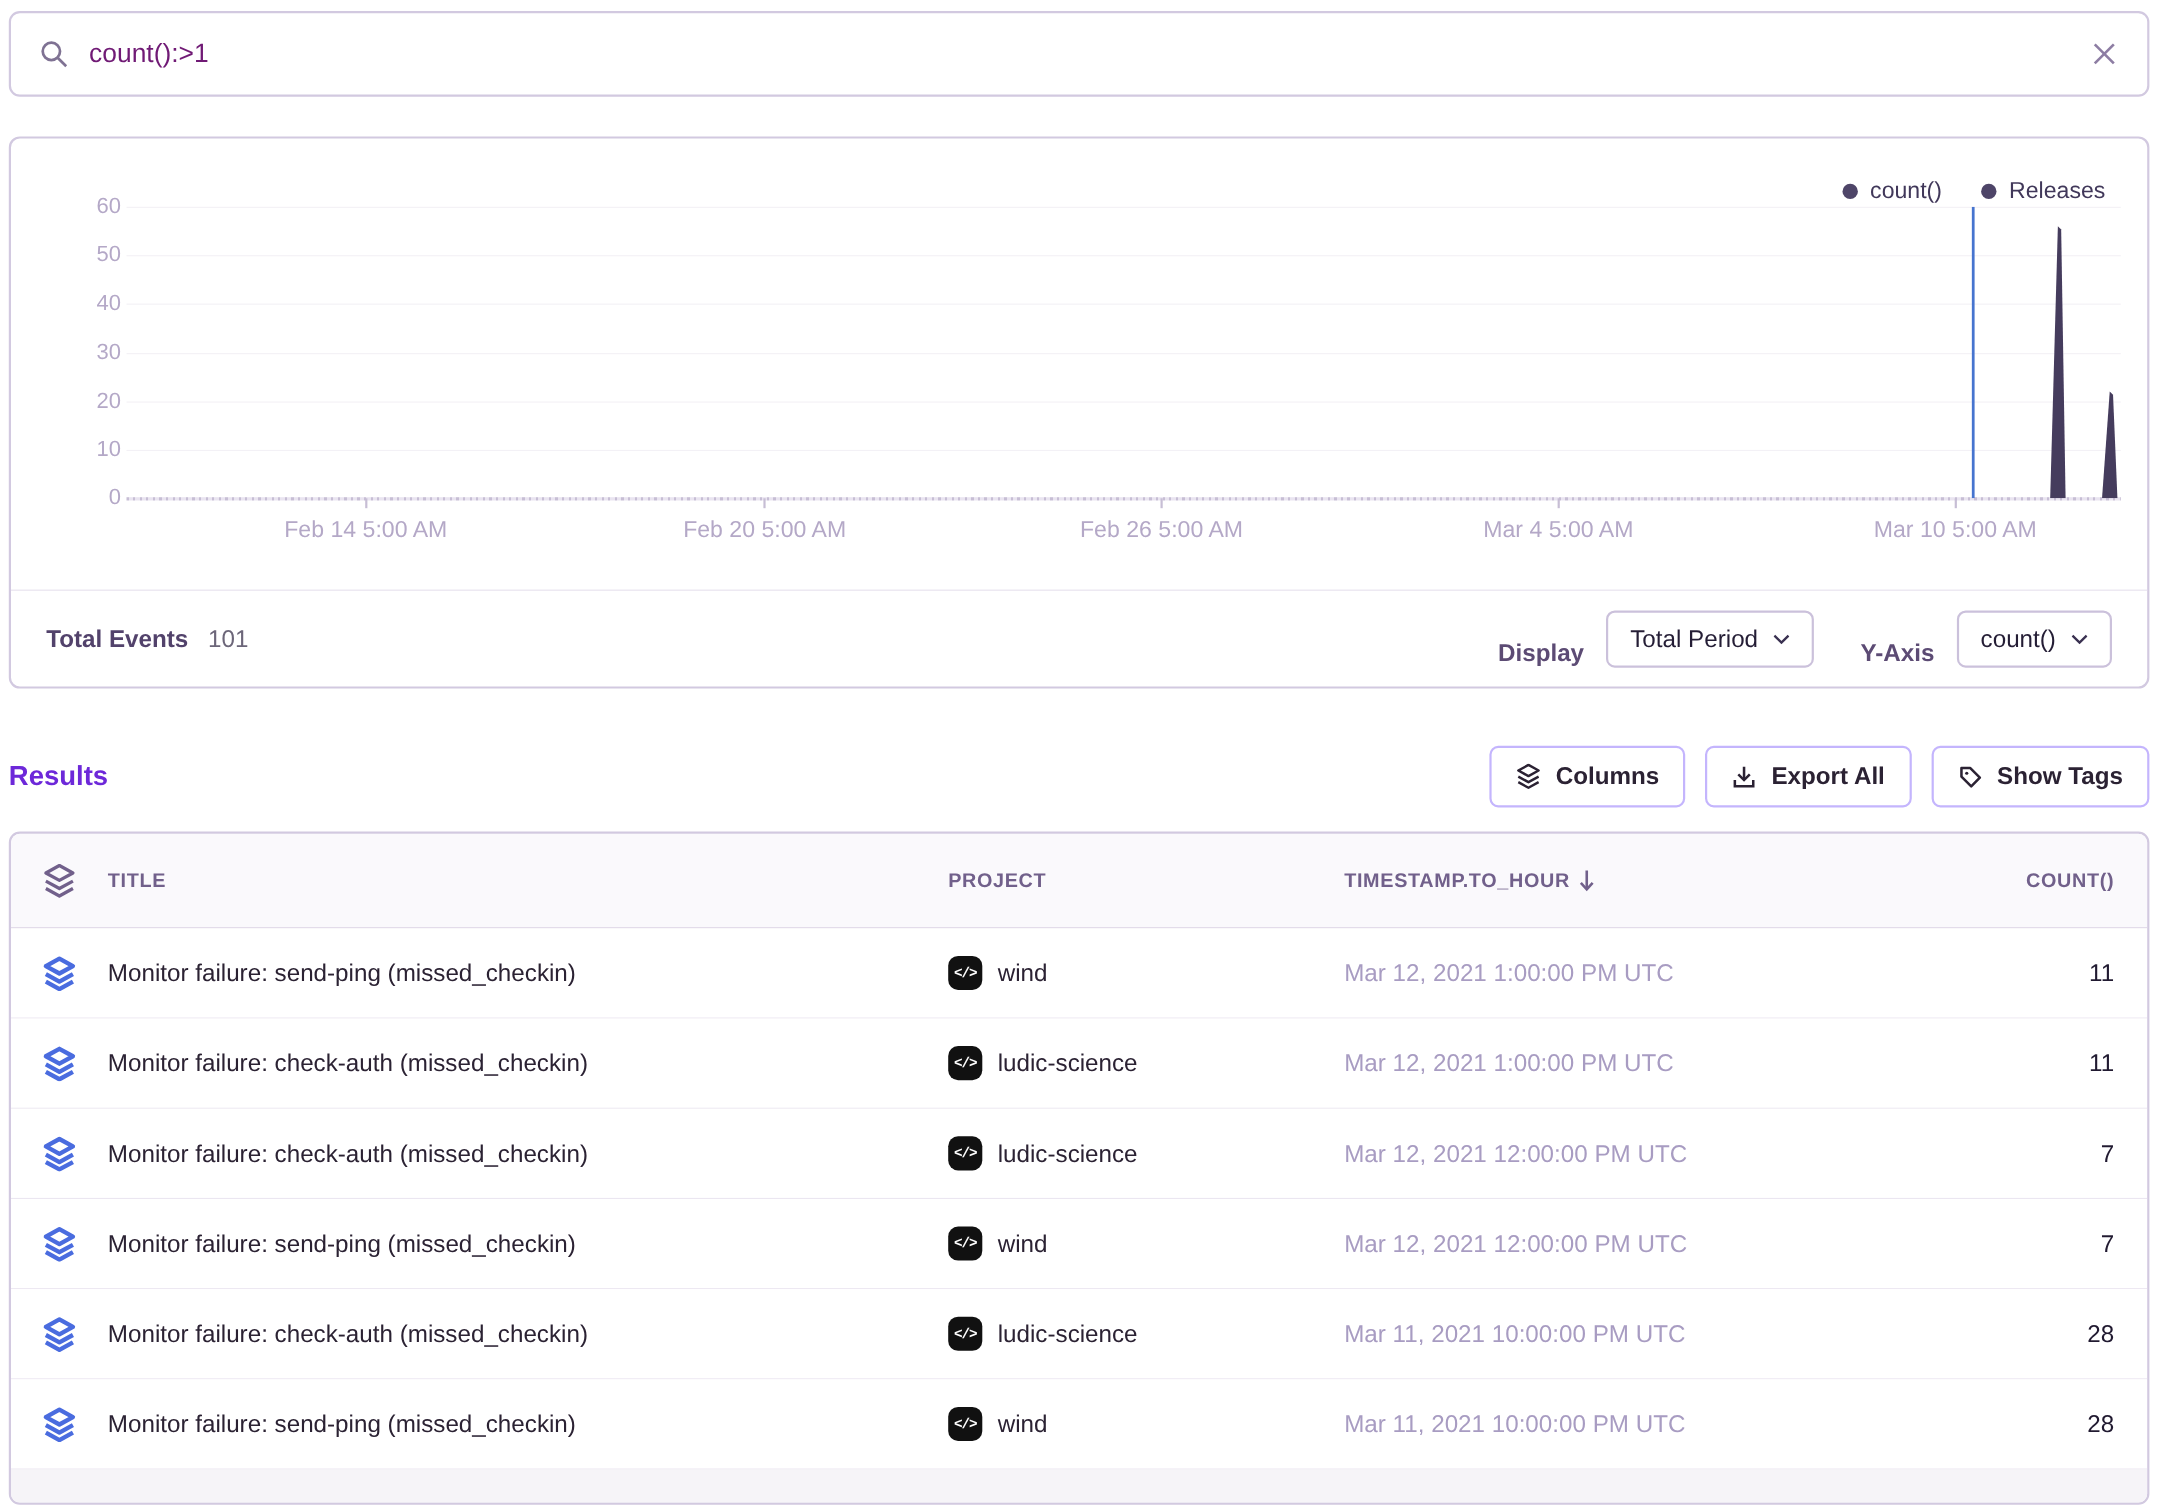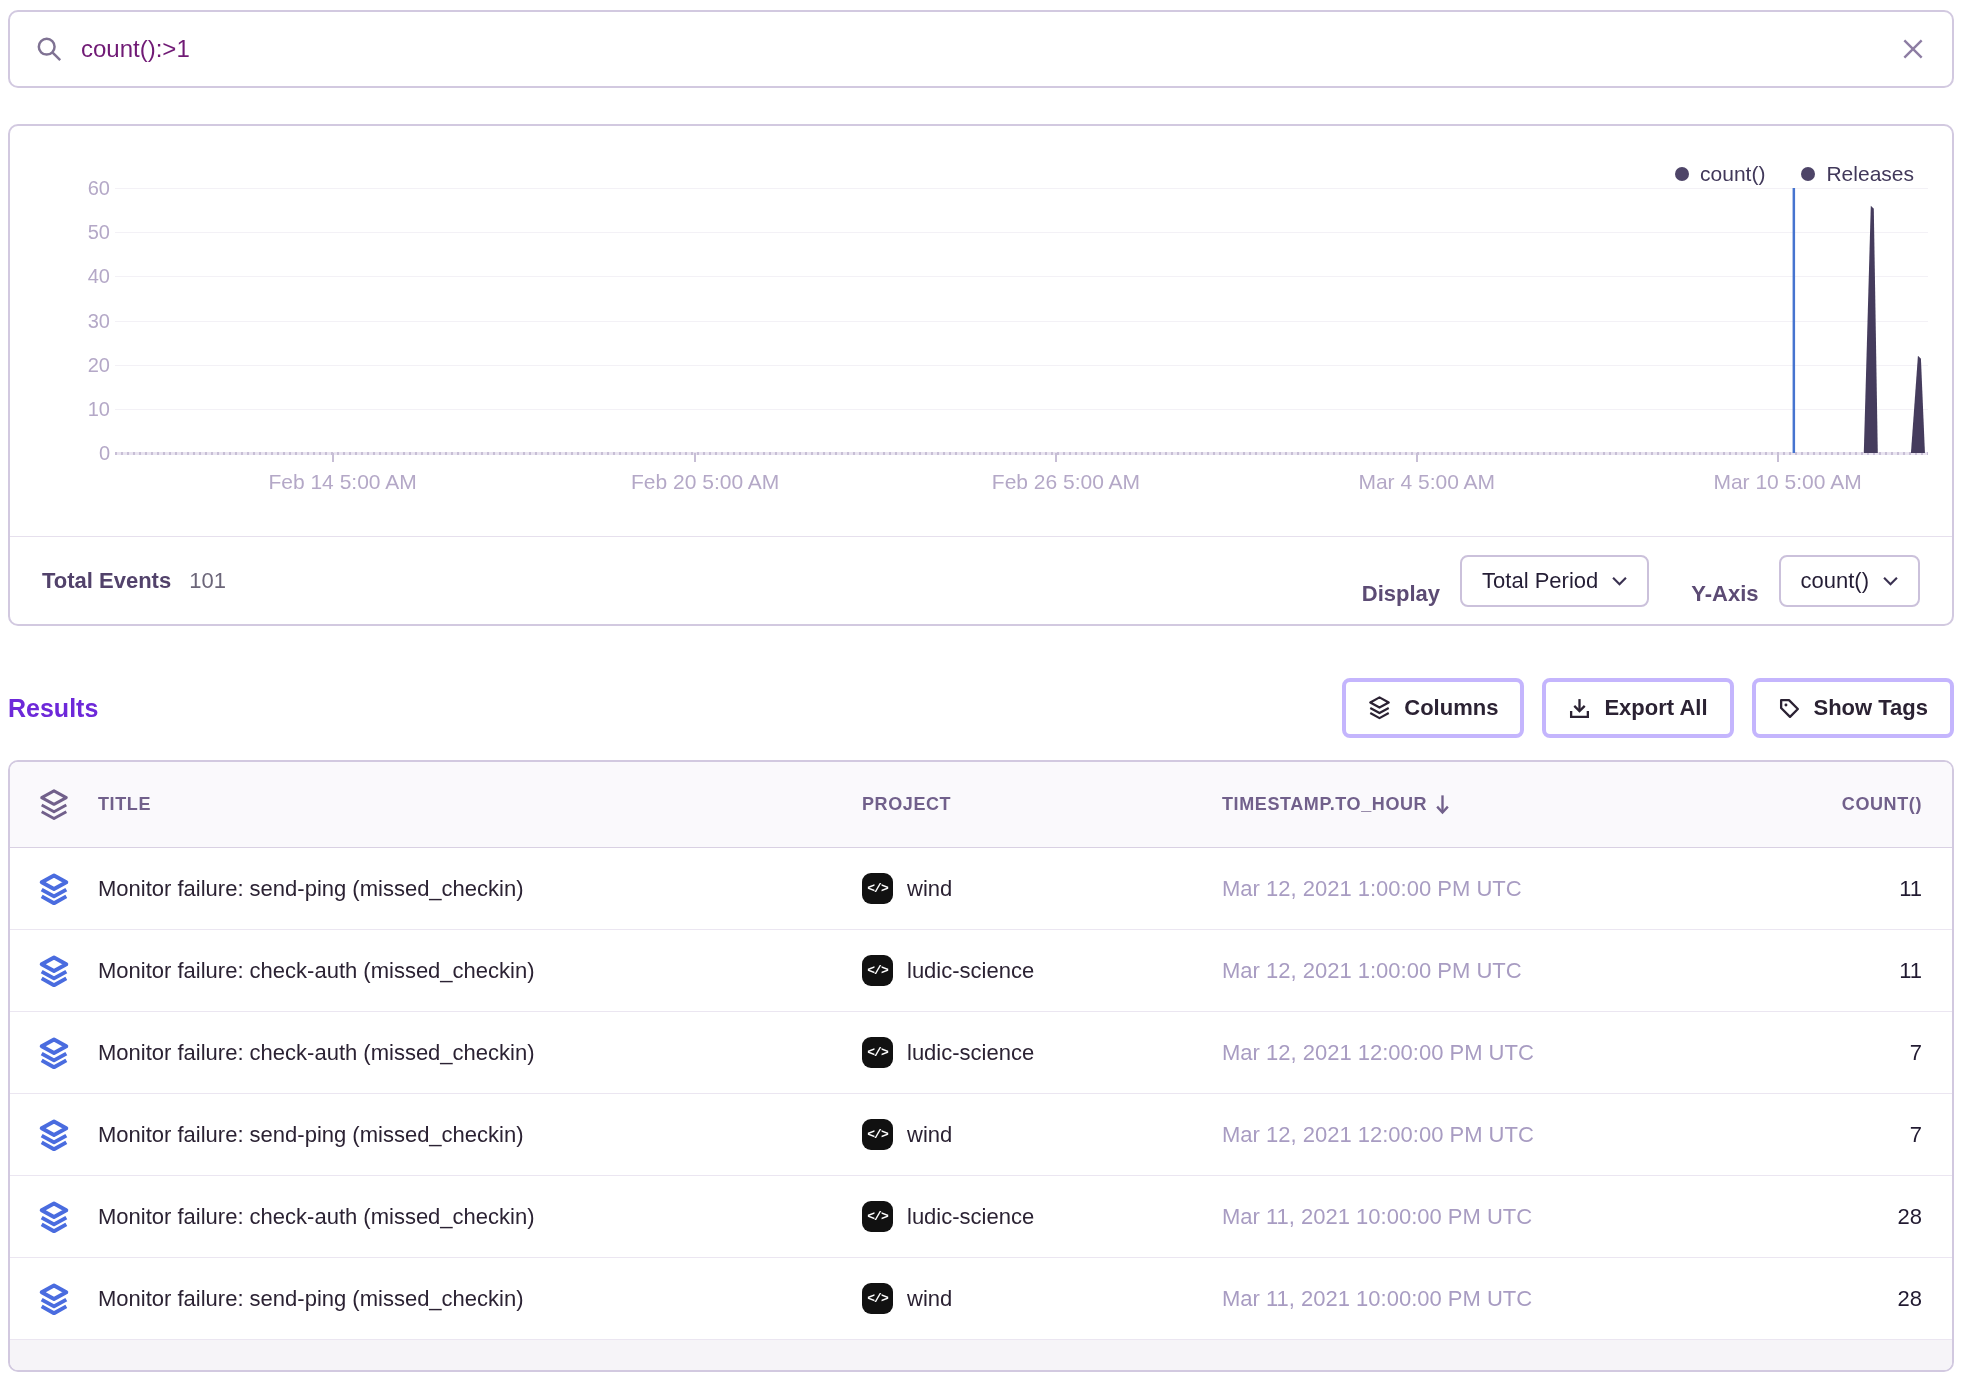--- a/index.html
+++ b/index.html
@@ -53,21 +53,21 @@
     background: repeating-linear-gradient(90deg, #c7bed5 0 2px, #e9e4f0 2px 6px);
   }
   .ylabel {
     position: absolute; right: 100%; margin-right: 5px;
     transform: translateY(-50%);
     color: #b4a8c7; font-size: 20px;
   }
   .xlabel {
     position: absolute; top: 100%; margin-top: 17px;
     transform: translateX(-50%);
-    color: #b4a8c7; font-size: 21px; white-space: nowrap; margin-left: 10px;
+    color: #b4a8c7; font-size: 21px; white-space: nowrap;
   }
   .xtick { position: absolute; top: 100%; width: 2px; height: 9px; background: #c7bed5; }
   .series-svg { position: absolute; left: 0; top: 0; }
 
   .chart-footer {
     border-top: 1px solid #e6e0ed;
     height: 88px;
     display: flex; align-items: center;
     padding: 0 32px;
     font-size: 22px;
@@ -87,21 +87,21 @@
 
   
   .results-bar {
     margin: 52px 8px 0;
     display: flex; align-items: center; justify-content: space-between;
   }
   .results-title { font-size: 25px; font-weight: 700; color: #6d28d9; }
   .results-actions { display: flex; gap: 18px; }
   .action-btn {
     display: inline-flex; align-items: center; gap: 13px;
-    border: 4px solid #c4b5fd; border-radius: 8px;
+    border: 2px solid #c4b5fd; border-radius: 8px;
     background: #fff; padding: 13px 22px;
     font-family: inherit; font-size: 22px; font-weight: 700; color: #2b2233;
     cursor: pointer;
   }
 
   
   .table-card {
     margin: 22px 8px 0;
     overflow: hidden;
     height: 612px;

